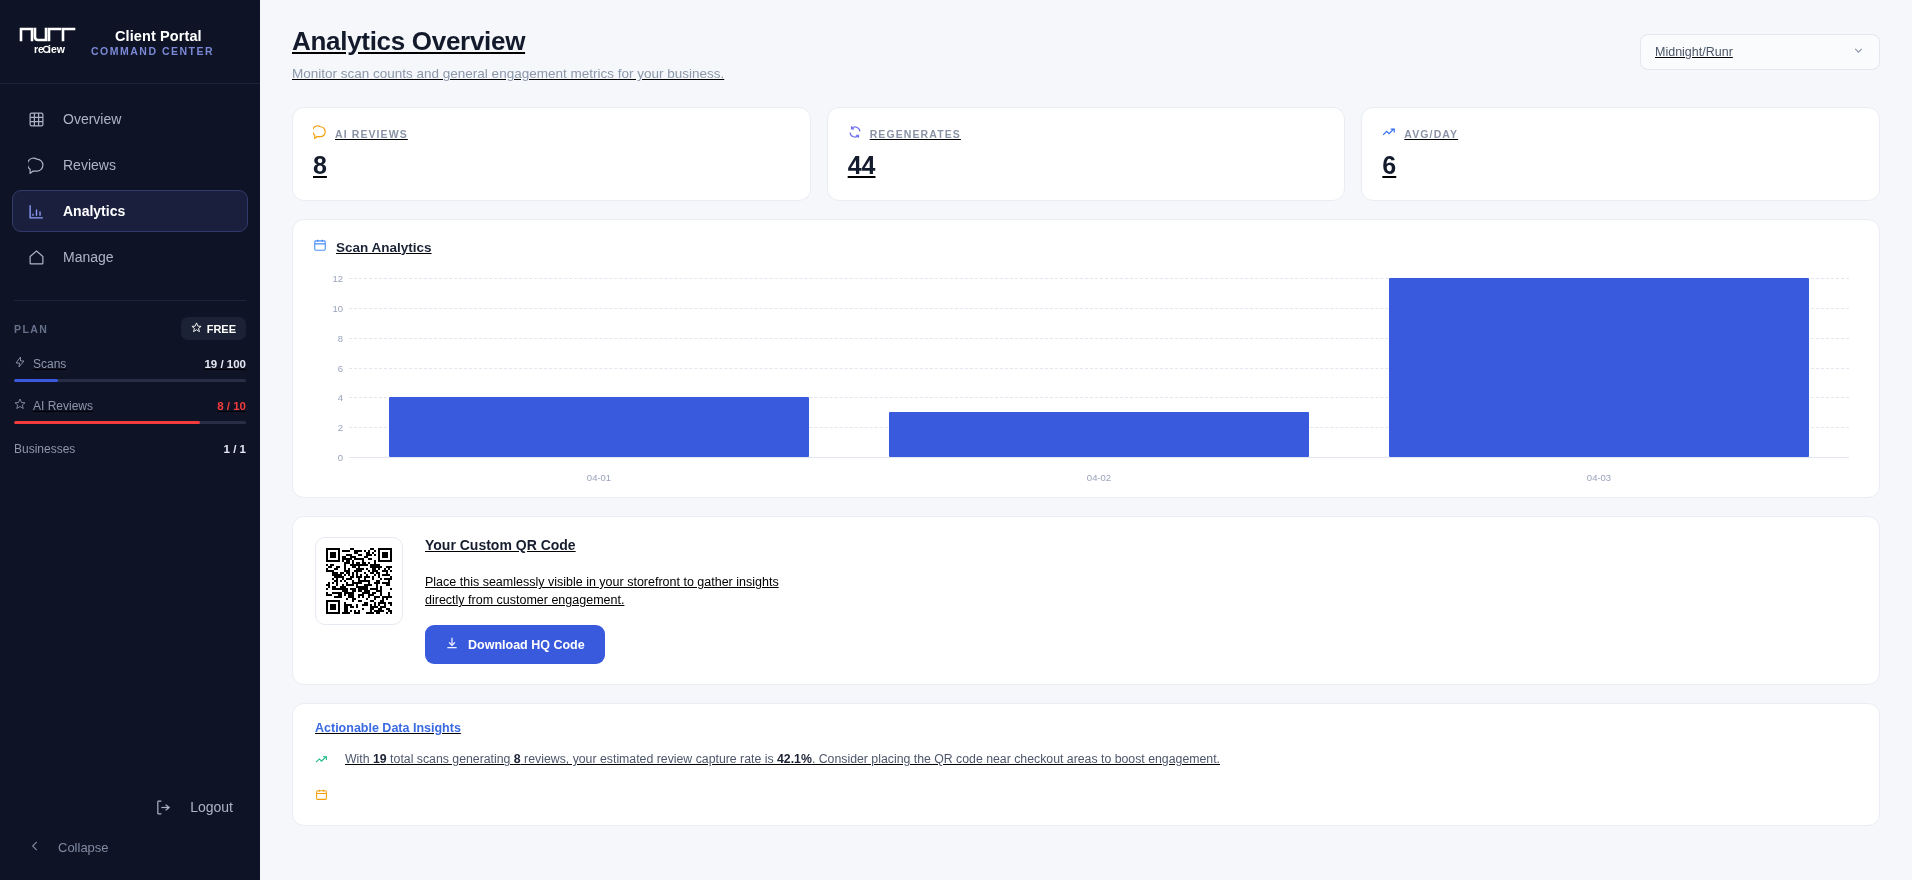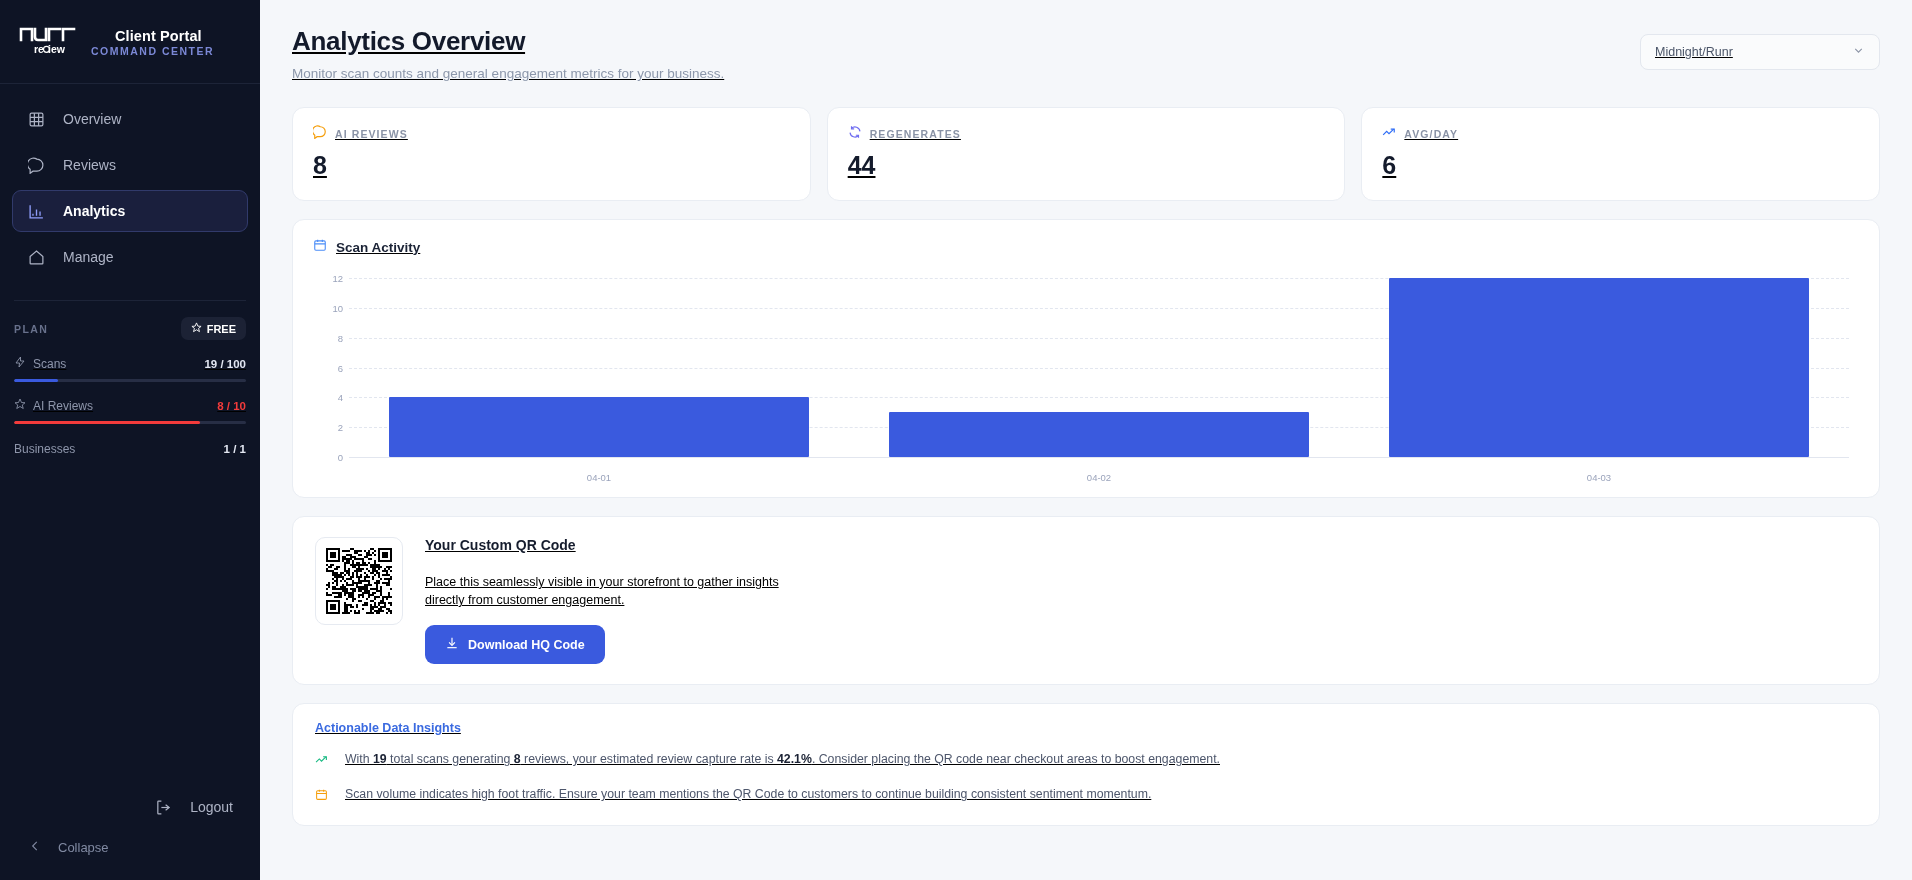--- a/index.html
+++ b/index.html
@@ -334,21 +334,21 @@
     </div>
 
     <section class="card chart-card">
       <div class="chart-head">
         <span>
           <svg width="14" height="14" viewBox="0 0 24 24" fill="none" stroke="#4b8df8" stroke-width="1.9">
             <rect x="3" y="5" width="18" height="16" rx="2"></rect>
               <path d="M3 10h18M8 3v4M16 3v4"></path>
           </svg>
         </span>
-        <span class="chart-title">Scan Activity</span>
+        <span class="chart-title">Scan Analytics</span>
       </div>
 
       <div class="plot">
         <div id="grid-layer">
             <div class="gline" style="top: 0px;"></div>
             <div class="ytick" style="top: 0px;">12</div>
             <div class="gline" style="top: 29.8333px;"></div>
             <div class="ytick" style="top: 29.8333px;">10</div>
             <div class="gline" style="top: 59.6667px;"></div>
             <div class="ytick" style="top: 59.6667px;">8</div>
@@ -950,18 +950,17 @@
         <span class="ins-text" id="insight-0">With <b>19</b> total scans generating <b>8</b> reviews, your estimated review capture rate is <b>42.1%</b>. Consider placing the QR code near checkout areas to boost engagement.</span>
       </div>
 
       <div class="ins-row">
         <span style="margin-top:1px">
           <svg width="13" height="13" viewBox="0 0 24 24" fill="none" stroke="#f59e0b" stroke-width="1.9">
             <rect x="3" y="5" width="18" height="16" rx="2"></rect>
               <path d="M3 10h18M8 3v4M16 3v4"></path>
           </svg>
         </span>
-        <span class="ins-text" id="insight-1">Scan volume indicates high foot traffic. Ensure your team mentions the QR Code to customers to continue building consistent sentiment momentum.</span>
       </div>
     </section>
 
   </main>
 </div>
 
 </body></html>

